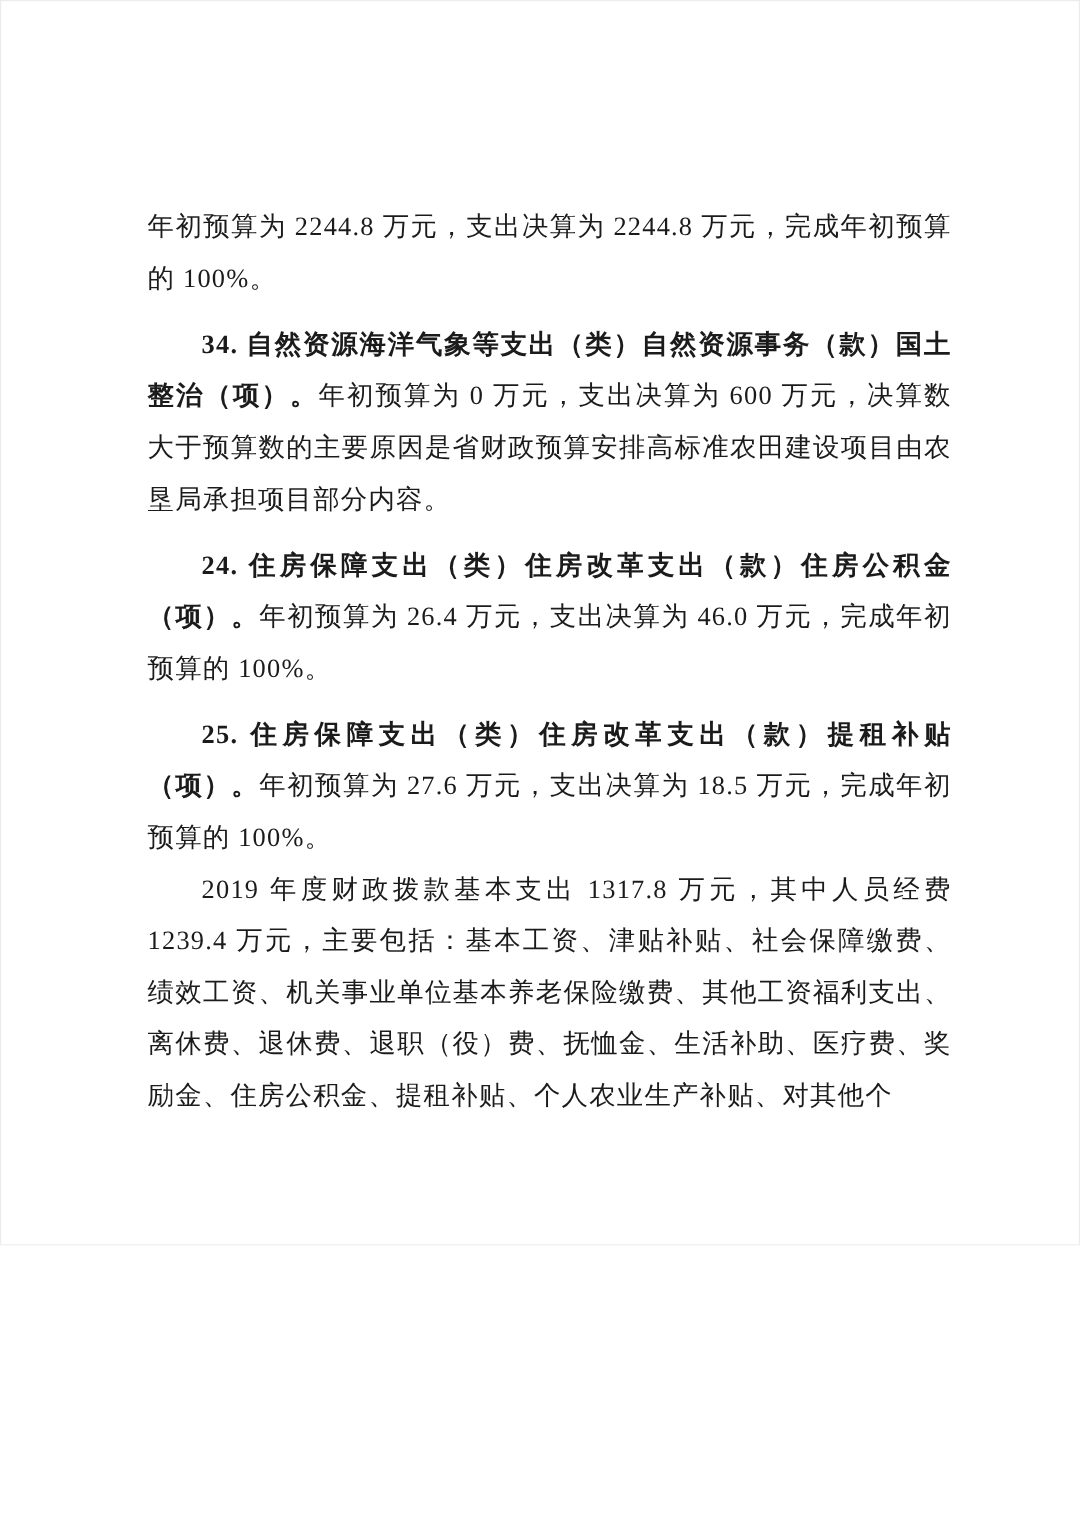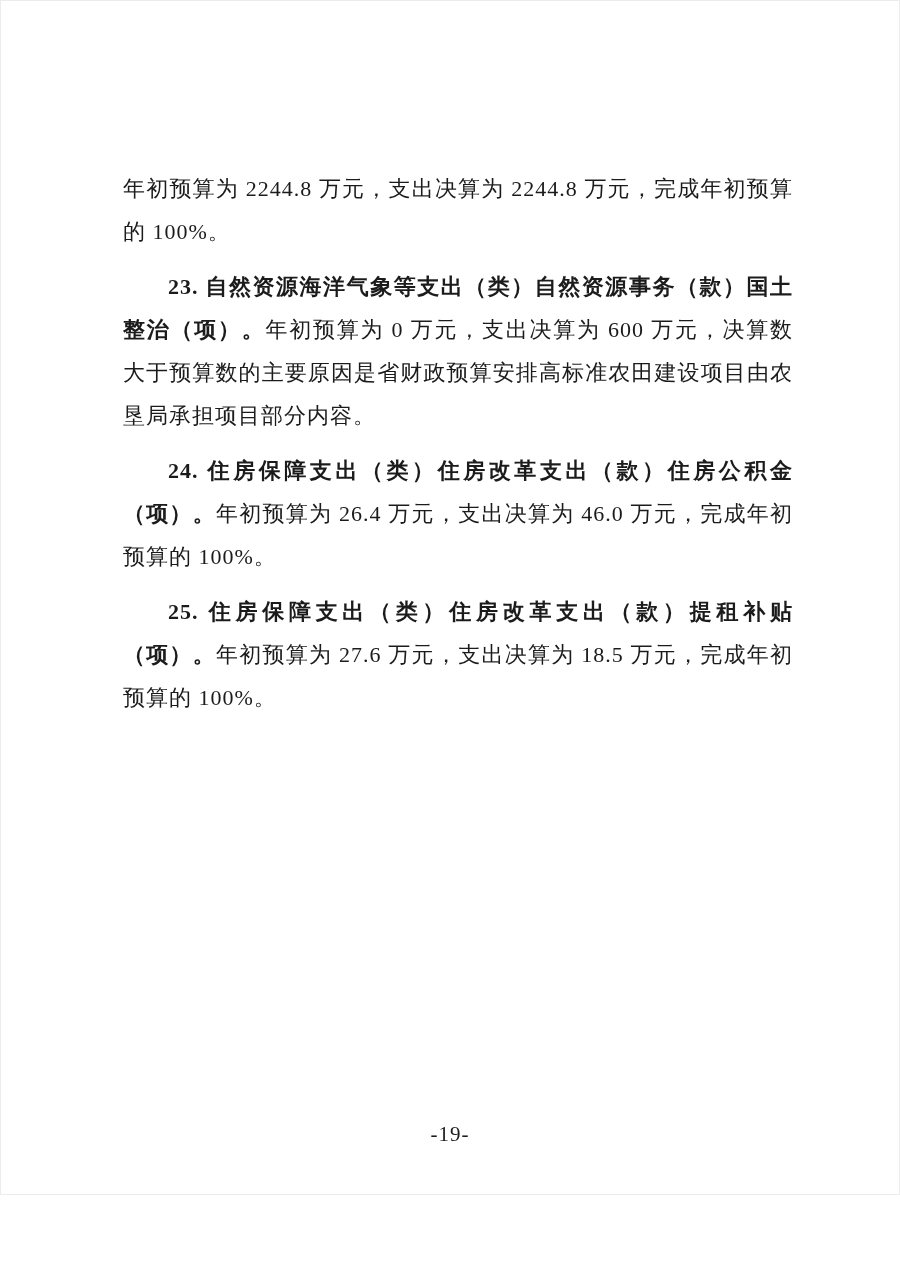--- a/index.html
+++ b/index.html
@@ -3,21 +3,21 @@
 <meta charset="utf-8">
 <style>
   html, body {
     margin: 0;
     padding: 0;
     background: #ffffff;
   }
   .page {
     position: relative;
     width: 900px;
-    height: 1195px;
+    height: 1038px;
     background: #ffffff;
     box-sizing: border-box;
     border: 1px solid #ececec;
     overflow: hidden;
     font-family: "Liberation Serif", "DejaVu Serif", serif;
   }
   .content {
     position: absolute;
     left: 122px;
     top: 166px;
@@ -58,25 +58,26 @@
 </head>
 <body>
 
 <div class="page">
 
   <div class="content">
 
     <p><span>年初预算为 2244.8 万元，支出决算为 2244.8 万元，完成年初预算的 100%。</span></p>
 
 
-    <p class="indent spaced"><span class="lead">23. 自然资源海洋气象等支出（类）自然资源事务（款）国土整治（项）。</span><span>年初预算为 0 万元，支出决算为 600 万元，决算数大于预算数的主要原因是省财政预算安排高标准农田建设项目由农垦局承担项目部分内容。</span></p>
+    <p class="indent spaced"><span class="lead">34. 自然资源海洋气象等支出（类）自然资源事务（款）国土整治（项）。</span><span>年初预算为 0 万元，支出决算为 600 万元，决算数大于预算数的主要原因是省财政预算安排高标准农田建设项目由农垦局承担项目部分内容。</span></p>
 
     <p class="indent spaced"><span class="lead">24. 住房保障支出（类）住房改革支出（款）住房公积金（项）。</span><span>年初预算为 26.4 万元，支出决算为 46.0 万元，完成年初预算的 100%。</span></p>
 
     <p class="indent spaced"><span class="lead">25. 住房保障支出（类）住房改革支出（款）提租补贴（项）。</span><span>年初预算为 27.6 万元，支出决算为 18.5 万元，完成年初预算的 100%。</span></p>
 
 
+    <p class="indent"><span>2019 年度财政拨款基本支出 1317.8 万元，其中人员经费 1239.4 万元，主要包括：基本工资、津贴补贴、社会保障缴费、绩效工资、机关事业单位基本养老保险缴费、其他工资福利支出、离休费、退休费、退职（役）费、抚恤金、生活补助、医疗费、奖励金、住房公积金、提租补贴、个人农业生产补贴、对其他个</span></p>
 
   </div>
 
   <div class="page-number">-19-</div>
 
 </div>
 
 </body></html>

